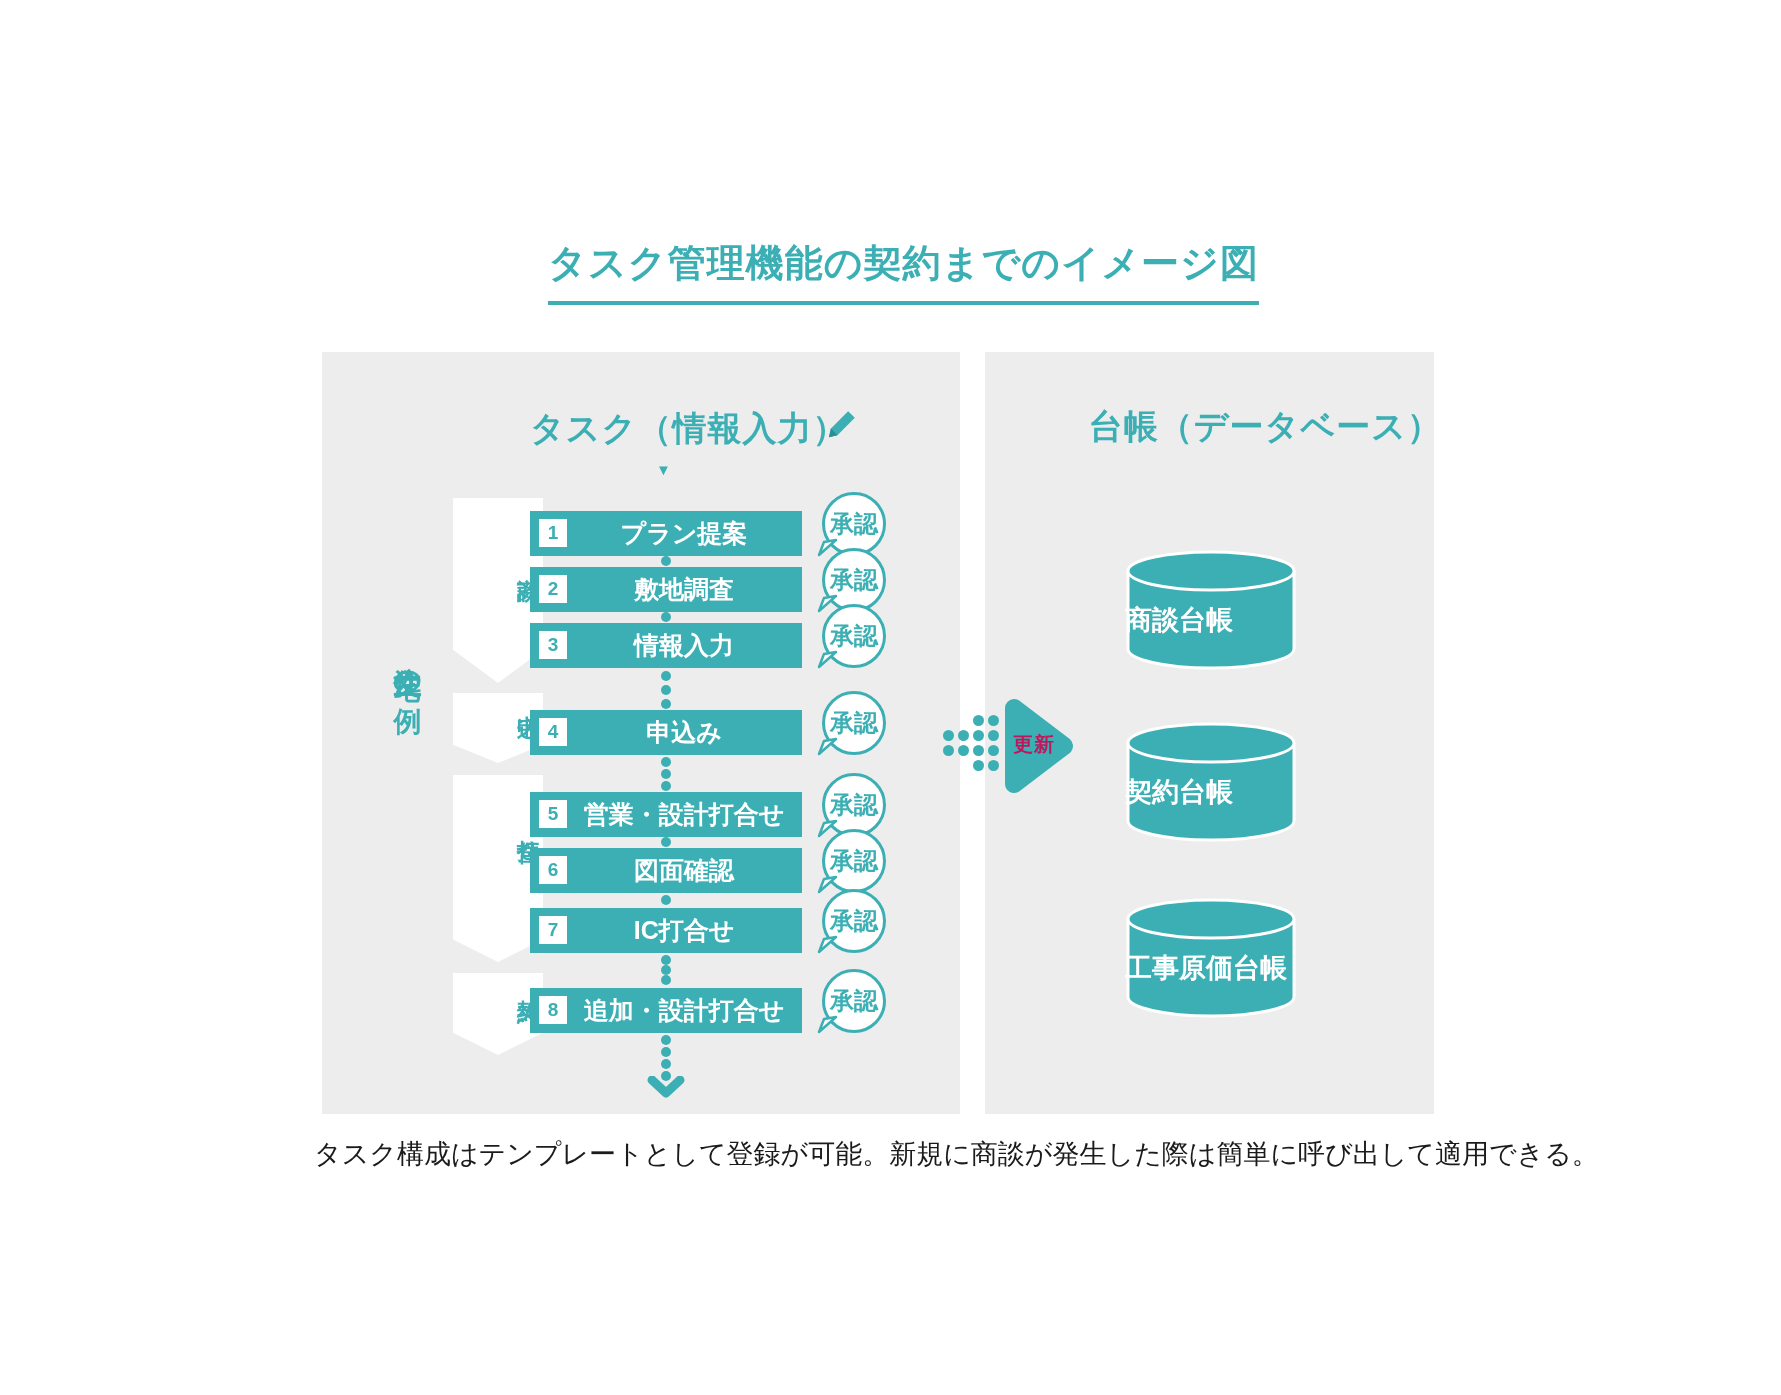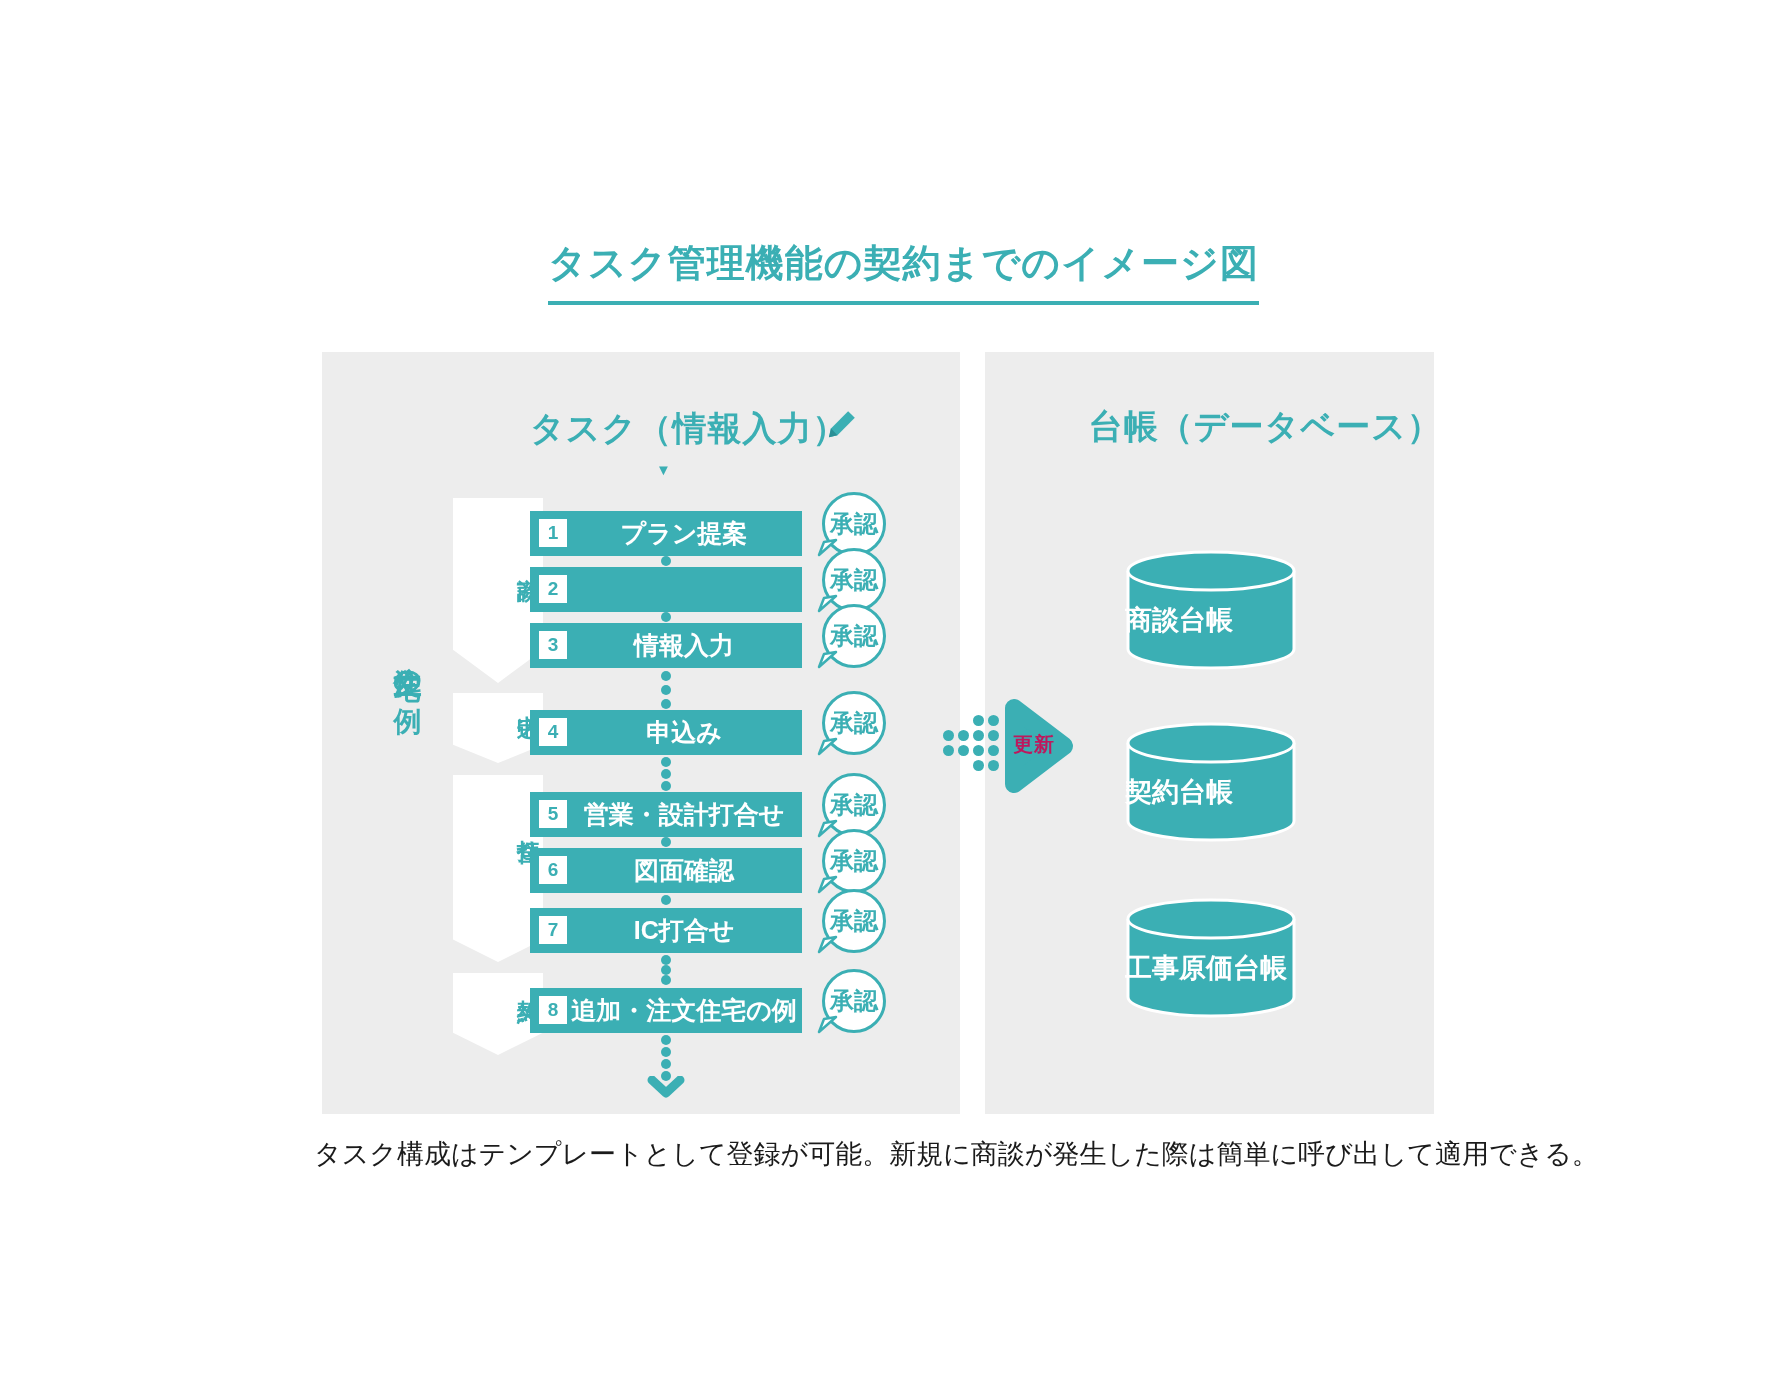--- a/index.html
+++ b/index.html
@@ -110,20 +110,21 @@
   <div class="abs phase-label" style="top:698px;">申込</div>
   <div class="abs phase-label" style="top:822px;">打合せ</div>
   <div class="abs phase-label" style="top:982px;">契約</div>
 
   <div class="abs bar" style="top:511px;">
     <span class="num">1</span>
     <span class="bar-label">プラン提案</span>
   </div>
   <div class="abs bar" style="top:567px;">
     <span class="num">2</span>
+    <span class="bar-label">敷地調査</span>
   </div>
   <div class="abs bar" style="top:623px;">
     <span class="num">3</span>
     <span class="bar-label">情報入力</span>
   </div>
   <div class="abs bar" style="top:710px;">
     <span class="num">4</span>
     <span class="bar-label">申込み</span>
   </div>
   <div class="abs bar" style="top:792px;">
@@ -133,21 +134,21 @@
   <div class="abs bar" style="top:848px;">
     <span class="num">6</span>
     <span class="bar-label">図面確認</span>
   </div>
   <div class="abs bar" style="top:908px;">
     <span class="num">7</span>
     <span class="bar-label">IC打合せ</span>
   </div>
   <div class="abs bar" style="top:988px;">
     <span class="num">8</span>
-    <span class="bar-label">追加・注文住宅の例</span>
+    <span class="bar-label">追加・設計打合せ</span>
   </div>
 
   <div class="abs bubble" style="top:492px;">
     <span>承認</span>
     <svg class="tail" width="24" height="20" viewBox="0 0 24 20">
         <path d="M21 2 L4 17 L9 4 Z" fill="#fff" stroke="var(--teal)" stroke-width="2.5" stroke-linejoin="round"></path>
       </svg>
   </div>
   <div class="abs bubble" style="top:548px;">
     <span>承認</span>

